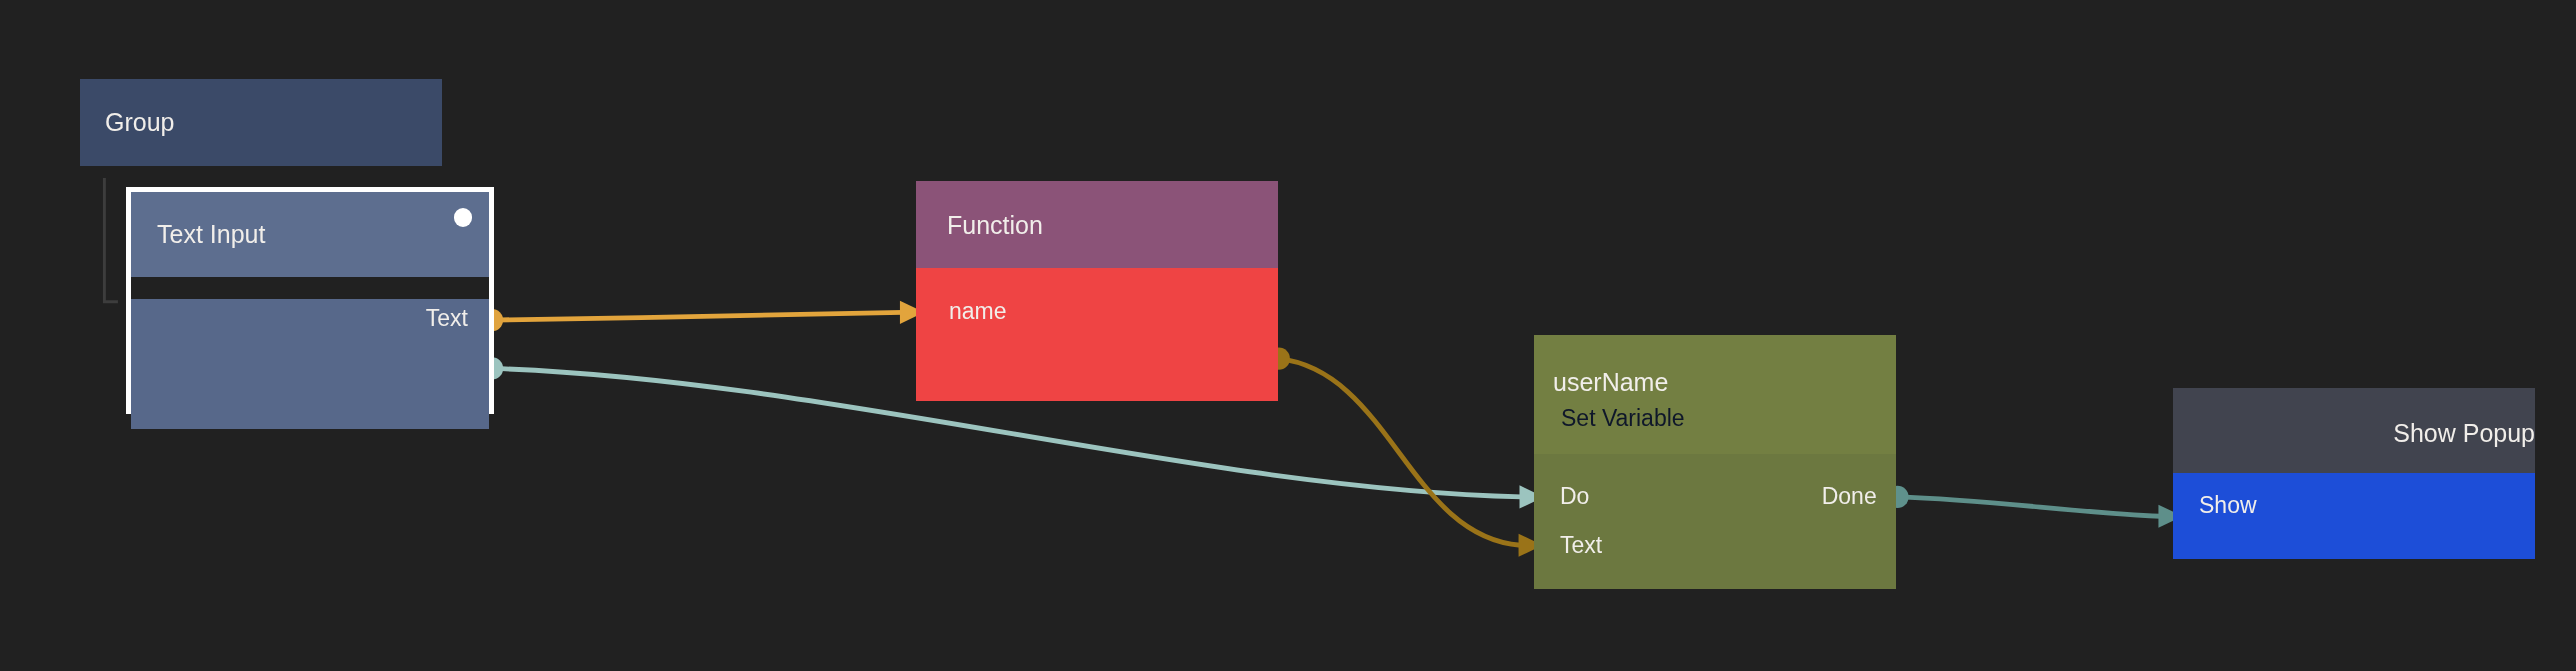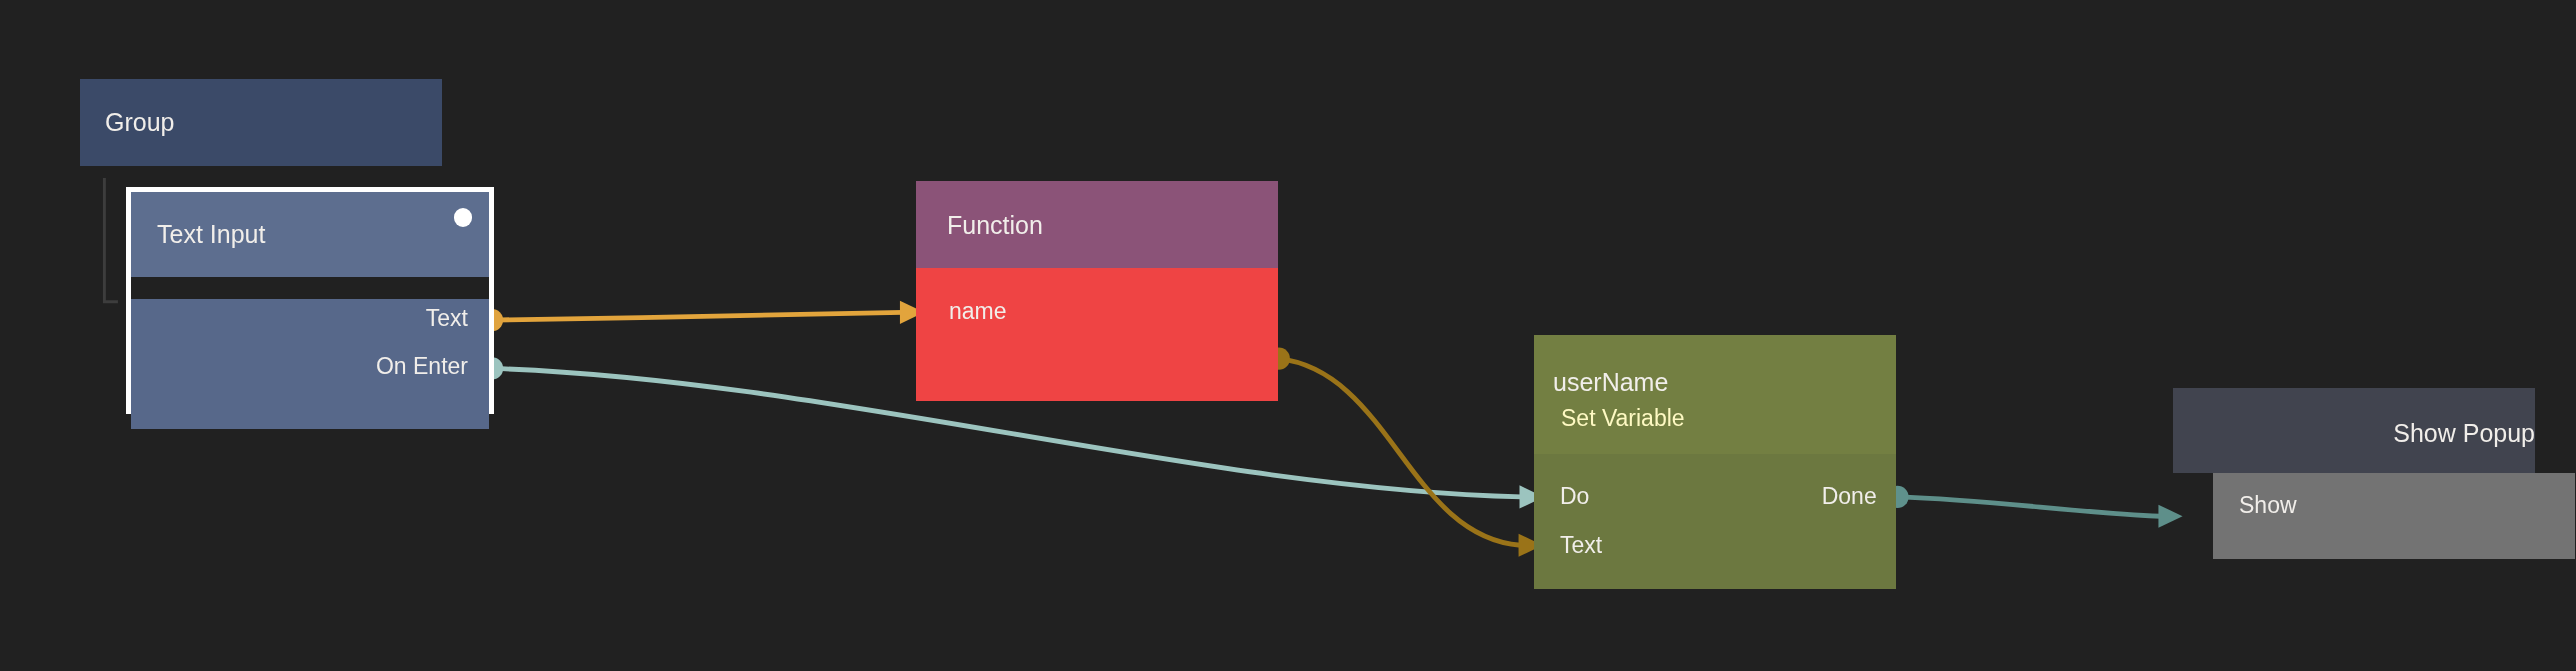--- a/index.html
+++ b/index.html
@@ -18,21 +18,21 @@
   .node-header{position:relative;width:100%;box-sizing:border-box;}
   .node-body{position:relative;width:100%;box-sizing:border-box;}
   .node-title{
     position:absolute;left:0;right:0;
     font-size:25px;line-height:25px;
     white-space:nowrap;
   }
   .node-subtitle{
     position:absolute;left:0;right:0;
     font-size:23px;line-height:23px;
-    color:#fef9c3;white-space:nowrap;
+    color:#0f172a;white-space:nowrap;
   }
   .port-label{
     position:absolute;
     font-size:23px;line-height:48px;height:48px;
     white-space:nowrap;color:#f1eeea;
   }
   .port-left{text-align:left;}
   .port-right{text-align:right;}
   #wires{position:absolute;left:0;top:0;width:2576px;height:672px;pointer-events:none;}
   #wires .wire{pointer-events:stroke;}
@@ -73,21 +73,20 @@
     <div class="node-title" style="top:31px;padding-left:25px;">Group</div>
   </div>
 
   <div class="node selected-node" style="left:126px;top:187px;width:368px;height:227px;">
     <div class="node-header" style="height: 85px; background-color: rgb(93, 110, 143);">
       <div class="node-title" style="top:30px;padding-left:26px;">Text Input</div>
       <div class="status-dot" style="left: 323px; top: 16.4px; background-color: rgb(255, 255, 255);"></div>
     </div>
     <div class="node-body" style="height: 130px; background-color: rgb(87, 104, 138); margin-top: 22px;">
       <div class="port-label port-right" style="top:-4.8px;right:21px;left:0;">Text</div>
-      <div class="port-label port-right" style="top:43px;right:21px;left:0;">On Enter</div>
     </div>
   </div>
 
   <div class="node" style="left:916px;top:181px;width:362px;height:220px;">
     <div class="node-header" style="height: 87px; background-color: rgb(139, 83, 120);">
       <div class="node-title" style="top:32px;padding-left:31px;">Function</div>
     </div>
     <div class="node-body" style="height: 133px; background-color: #ef4444;">
       <div class="port-label port-left" style="top:19.3px;left:33px;">name</div>
     </div>
@@ -102,19 +101,19 @@
       <div class="port-label port-left" style="top:18.4px;left:26px;">Do</div>
       <div class="port-label port-left" style="top:67px;left:26px;">Text</div>
       <div class="port-label port-right" style="top:18.4px;right:19.3px;left:0;">Done</div>
     </div>
   </div>
 
   <div class="node" style="left:2173px;top:388px;width:362px;height:171px;">
     <div class="node-header" style="height: 85px; background-color: rgb(65, 68, 79); text-align: right;">
       <div class="node-title" style="top:33px;padding-left:26px;">Show Popup</div>
     </div>
-    <div class="node-body" style="height: 86px; background-color: #737373; margin-left: 40px;">
+    <div class="node-body" style="height: 86px; background-color: #1d4ed8;">
       <div class="port-label port-left" style="top:7.7px;left:26px;">Show</div>
     </div>
   </div>
 
 </div>
 
 
 </body></html>

